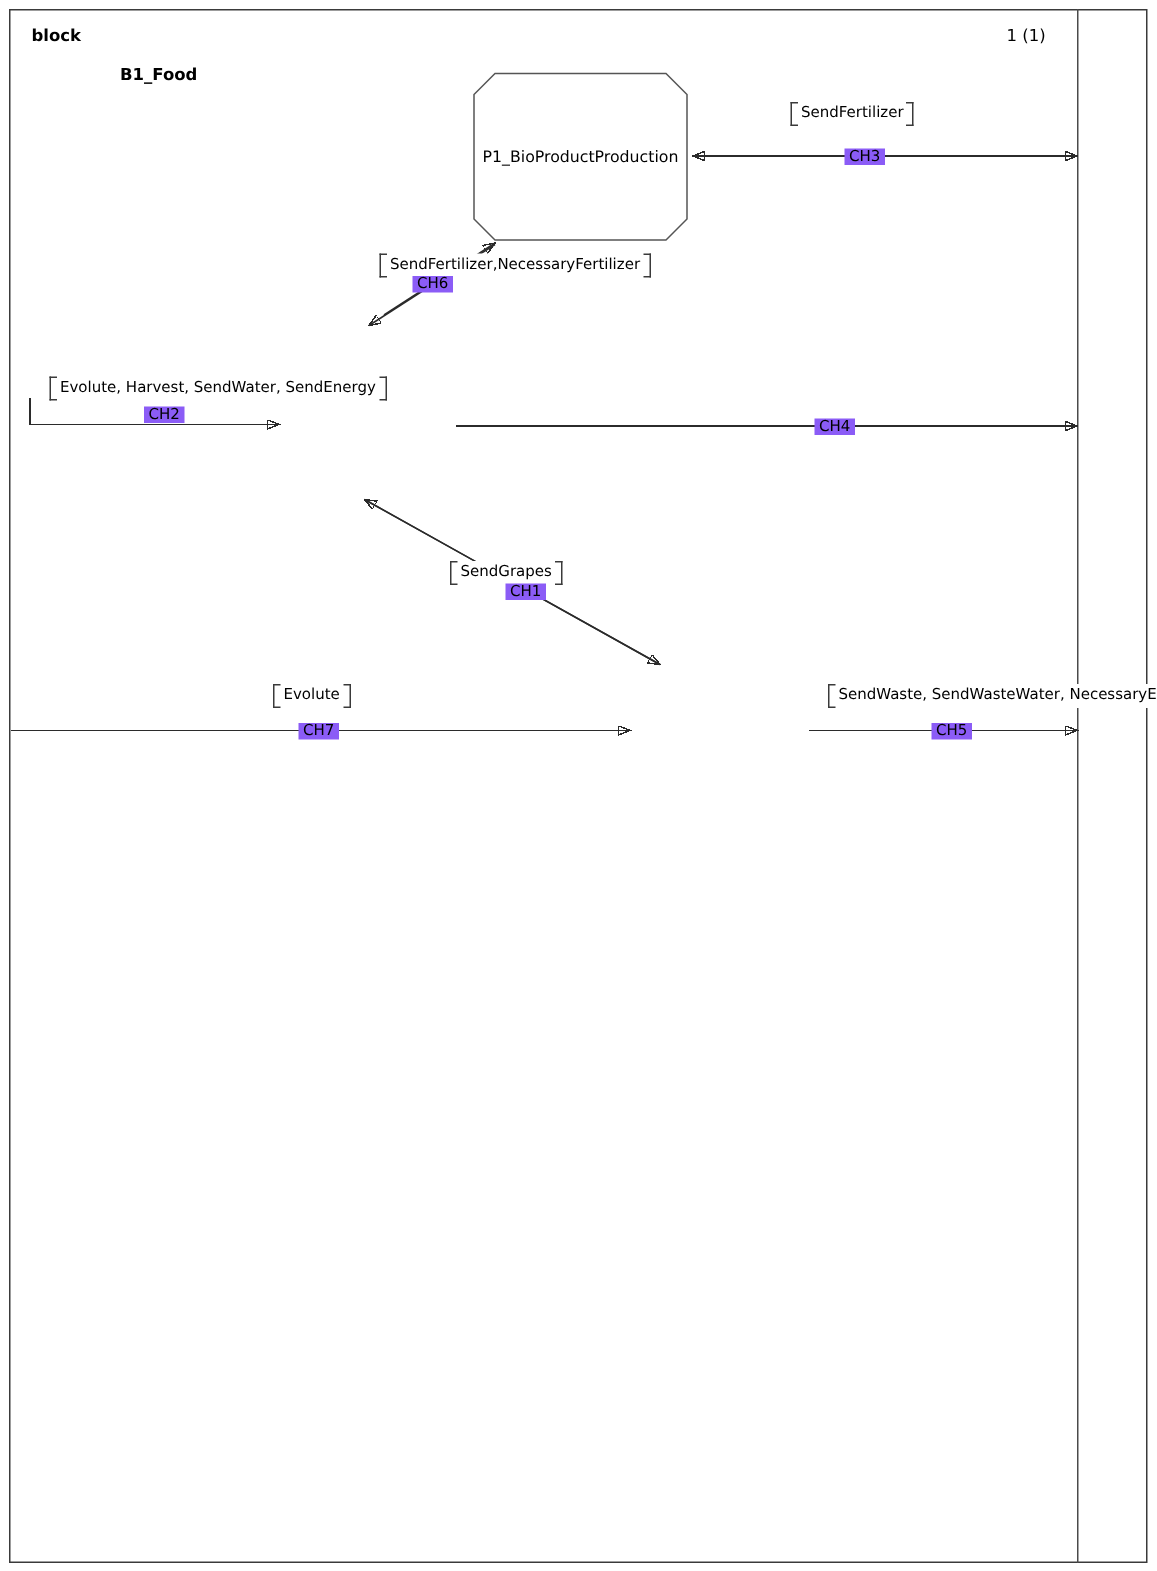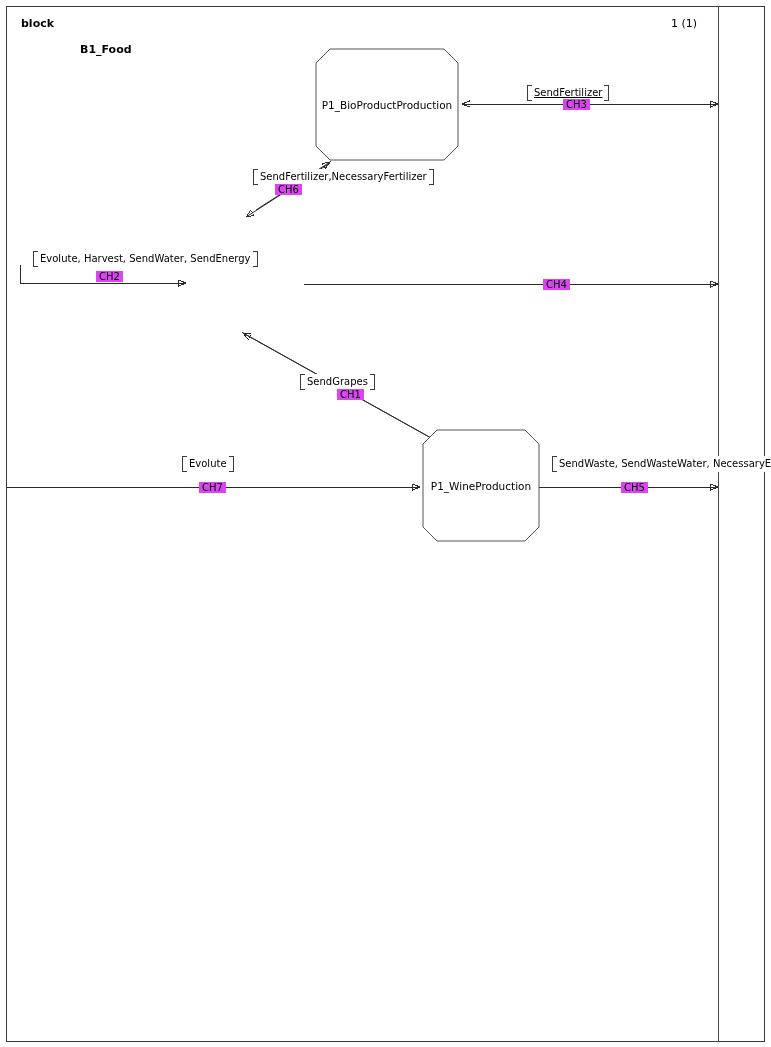--- a/index.html
+++ b/index.html
@@ -110,21 +110,21 @@
   }
   .conn .diag {
     shape-rendering: geometricPrecision;
   }
 
   
   .chtag {
     position: absolute;
     font-size: 10px;
     color: #000;
-    background: #d946ef;
+    background: #8b5cf6;
     padding: 0 3px;
     white-space: nowrap;
     line-height: 11px;
   }
 
   
   .itemlabel {
     position: absolute;
     font-size: 10px;
     color: #000;
@@ -206,28 +206,22 @@
   </svg>
 
   <div class="pblock" style="left:316px; top:49px; width:142px; height:111px;border-radius:22px;">
     <svg width="142" height="111" viewBox="0 0 142 111">
       <path d="M14,0 L128,0 L142,14 L142,97 L128,111 L14,111 L0,97 L0,14 Z" fill="#ffffff" stroke="#555555" stroke-width="1"></path>
     </svg>
     <div class="plabel">P1_BioProductProduction</div>
   </div>
 
 
-  <div class="pblock" style="left:423px; top:430px; width:116px; height:111px;">
-    <svg width="116" height="111" viewBox="0 0 116 111">
-      <path d="M14,0 L102,0 L116,14 L116,97 L102,111 L14,111 L0,97 L0,14 Z" fill="#ffffff" stroke="#555555" stroke-width="1"></path>
-    </svg>
-    <div class="plabel">P1_WineProduction</div>
-  </div>
-
-  <div class="itemlabel" style="left:527px; top:85px;text-decoration:underline;">SendFertilizer</div>
+
+  <div class="itemlabel" style="left:527px; top:68px;">SendFertilizer</div>
   <div class="itemlabel" style="left:253px; top:169px;">SendFertilizer,NecessaryFertilizer</div>
   <div class="itemlabel" style="left:33px; top:251px;">Evolute, Harvest, SendWater, SendEnergy</div>
   <div class="itemlabel" style="left:300px; top:374px;">SendGrapes</div>
   <div class="itemlabel" style="left:182px; top:456px;">Evolute</div>
   <div class="itemlabel" style="left:552px; top:456px;">SendWaste, SendWasteWater, NecessaryEnergy</div>
 
   <div class="chtag" style="left:563px; top:99px;">CH3</div>
   <div class="chtag" style="left:275px; top:184px;">CH6</div>
   <div class="chtag" style="left:96px; top:271px;">CH2</div>
   <div class="chtag" style="left:506px; top:279px;margin-left:37px;">CH4</div>

